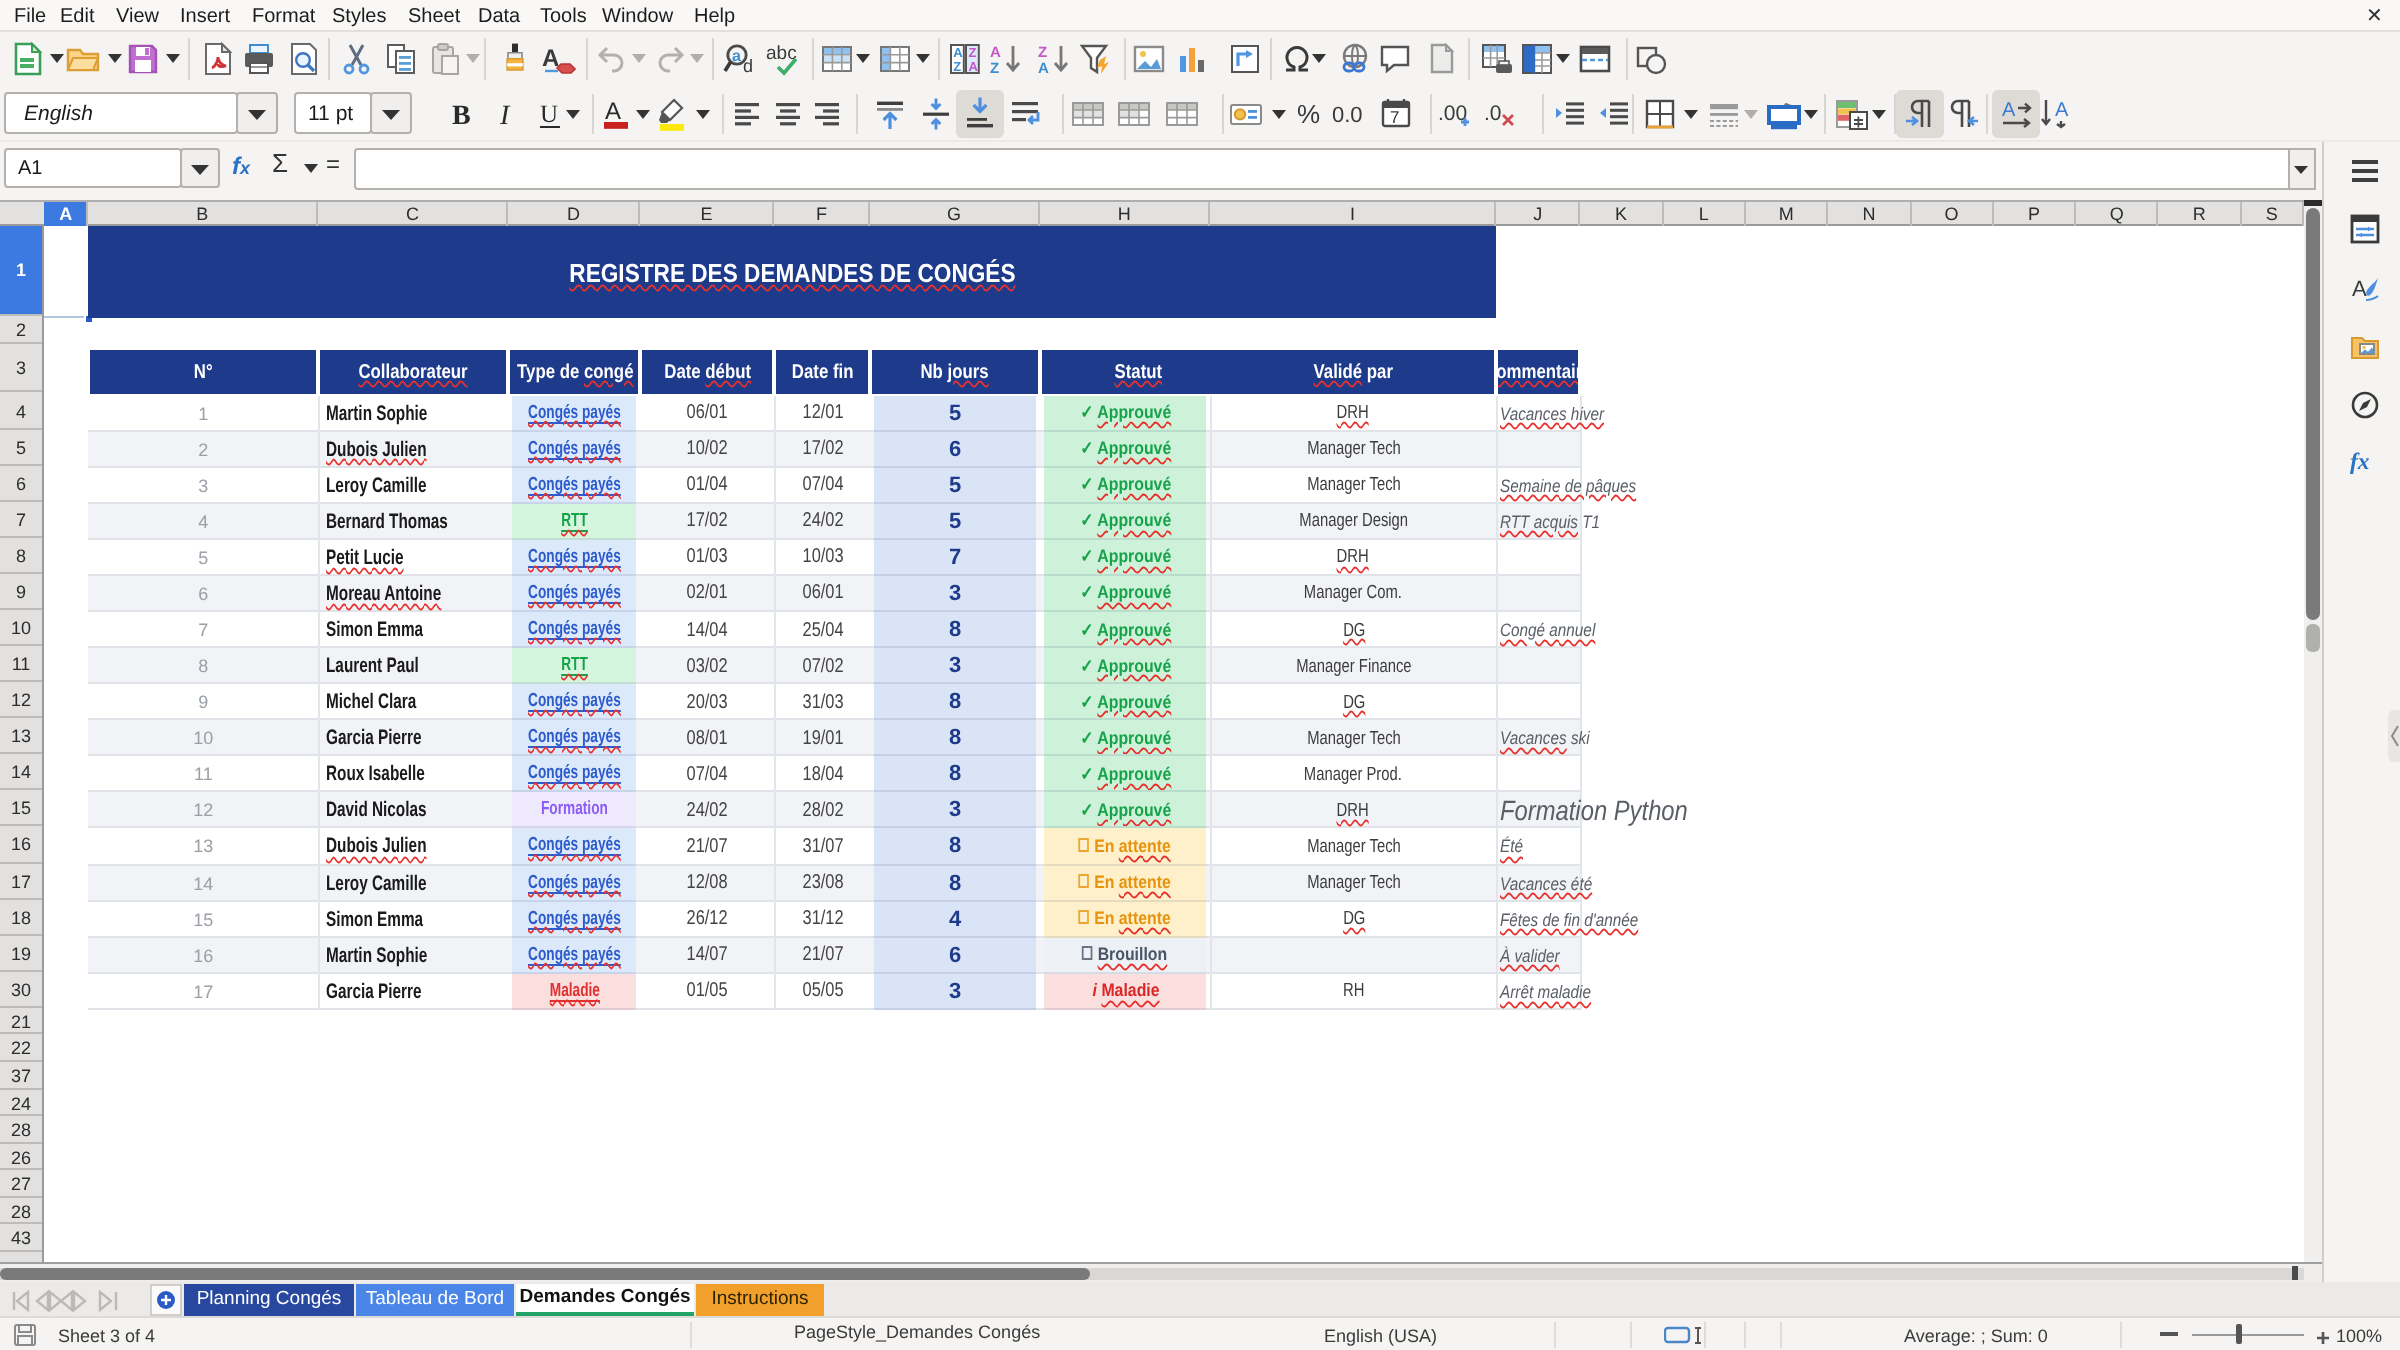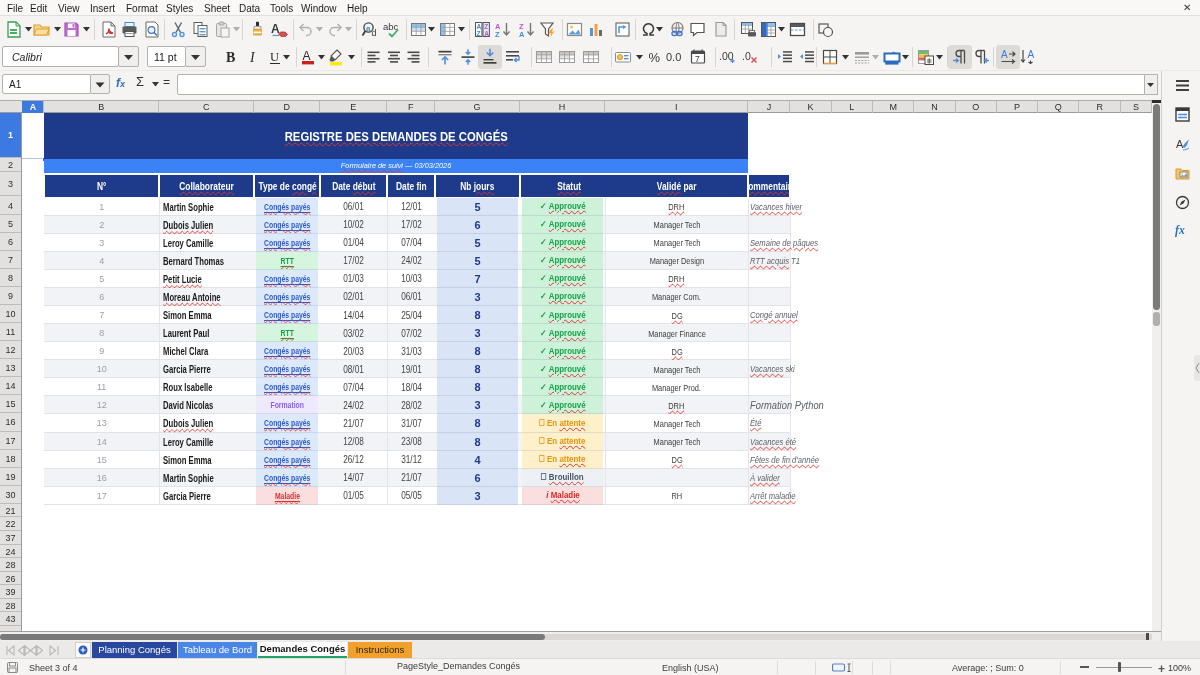--- a/index.html
+++ b/index.html
@@ -353,21 +353,21 @@
 <div class="sep2" style="left:428px"></div>
 <div class="sep2" style="left:531px"></div>
 <div class="sep2" style="left:611px"></div>
 <div class="sep2" style="left:715px"></div>
 <div class="sep2" style="left:771px"></div>
 <div class="sep2" style="left:816px"></div>
 <div class="sep2" style="left:912px"></div>
 <div class="sep2" style="left:947px"></div>
 <div class="sep2" style="left:993px"></div>
 <div class="inputbox" style="left:2px;top:3px;width:117px;height:21px;">
-      <span style="position:absolute;left:9px;top:4px;font-size:10.5px;font-style:italic;color:#1a1a1a">Calibri</span>
+      <span style="position:absolute;left:9px;top:4px;font-size:10.5px;font-style:italic;color:#1a1a1a">English</span>
     </div>
 <div class="inputbox" style="left:118px;top:3px;width:21px;height:21px;background:#f1efed">
       <svg width="19" height="19">
         <path d="M5 8l4.5 5L14 8z" fill="#333"></path>
       </svg>
     </div>
 <div class="inputbox" style="left:147px;top:3px;width:39px;height:21px;">
       <span style="position:absolute;left:6px;top:4px;font-size:10.5px;color:#1a1a1a">11 pt</span>
     </div>
 <div class="inputbox" style="left:185px;top:3px;width:21px;height:21px;background:#f1efed">
@@ -703,30 +703,27 @@
 <div class="rhc" style="top:319.53999999999985px;height:17.079999999999984px;line-height:17.079999999999984px">17</div>
 <div class="rhc" style="top:337.61999999999983px;height:17.079999999999984px;line-height:17.079999999999984px">18</div>
 <div class="rhc" style="top:355.6999999999998px;height:17.079999999999984px;line-height:17.079999999999984px">19</div>
 <div class="rhc" style="top:373.7799999999998px;height:17.079999999999984px;line-height:17.079999999999984px">30</div>
 <div class="rhc" style="top:391.8599999999998px;height:12.550000000000011px;line-height:12.550000000000011px">21</div>
 <div class="rhc" style="top:405.4099999999998px;height:12.550000000000011px;line-height:12.550000000000011px">22</div>
 <div class="rhc" style="top:418.9599999999998px;height:12.550000000000011px;line-height:12.550000000000011px">37</div>
 <div class="rhc" style="top:432.5099999999998px;height:12.550000000000011px;line-height:12.550000000000011px">24</div>
 <div class="rhc" style="top:446.05999999999983px;height:12.550000000000011px;line-height:12.550000000000011px">28</div>
 <div class="rhc" style="top:459.60999999999984px;height:12.550000000000011px;line-height:12.550000000000011px">26</div>
-<div class="rhc" style="top:473.15999999999985px;height:12.550000000000011px;line-height:12.550000000000011px">39</div>
+<div class="rhc" style="top:473.15999999999985px;height:12.550000000000011px;line-height:12.550000000000011px">27</div>
 <div class="rhc" style="top:486.70999999999987px;height:12.550000000000011px;line-height:12.550000000000011px">28</div>
 <div class="rhc" style="top:500.2599999999999px;height:12.549999999999955px;line-height:12.549999999999955px">43</div>
 <div class="cell" style="left:22.4px;top:0;width:22px;height:46.3px;background:#fff;border-bottom:1px solid #b0c4de"></div>
 <div class="cell" style="left:42px;top:44px;width:5px;height:5px;background:#2a5bc4;border:1px solid #fff"></div>
 <div class="cell cc" style="left:44.4px;top:0;width:704px;height:46.3px;background:#1e3a8a;color:#fff;font-weight:bold;font-size:13px">
       <span class="sx sq" style="transform:scaleX(.87)">REGISTRE DES DEMANDES DE CONGÉS</span>
-    </div>
-<div class="cell cc" style="left:44.4px;top:46.3px;width:704px;height:13.3px;background:#3b82f6;color:#fff;font-style:italic;font-size:8px">
-      <span class="sx" style="transform:scaleX(.92)"><span class="sq">Formulaire de suivi</span> — 03/03/2026</span>
     </div>
 <div class="cell cc" style="left:45.4px;top:61.7px;width:112.6px;height:22.799999999999997px;background:#1e3a8a;color:#fff;font-weight:bold;font-size:10px">
       <span class="sx " style="transform:scaleX(.84)">N°</span>
     </div>
 <div class="cell cc" style="left:160px;top:61.7px;width:93.4px;height:22.799999999999997px;background:#1e3a8a;color:#fff;font-weight:bold;font-size:10px">
       <span class="sx " style="transform:scaleX(.84)"><span class="sq">Collaborateur</span></span>
     </div>
 <div class="cell cc" style="left:255.4px;top:61.7px;width:63.599999999999994px;height:22.799999999999997px;background:#1e3a8a;color:#fff;font-weight:bold;font-size:10px">
       <span class="sx " style="transform:scaleX(.84)">Type de <span class="sq">congé</span></span>
     </div>
@@ -984,21 +981,21 @@
 <div class="cell cc" style="left:387.4px;top:283.38px;width:47.6px;height:18.08px;font-size:10px;color:#444">
       <span class="sx" style="transform:scaleX(.82)">28/02</span>
     </div>
 <div class="cell" style="left:437px;top:283.38px;width:81px;height:18.08px;background:#dae4f7;color:#1e3a8a;font-weight:bold;font-size:11px;text-align:center;line-height:18.08px;border-bottom:1px solid rgba(60,80,120,.13)">3</div>
 <div class="cell cc" style="left:522px;top:283.38px;width:81.2px;height:18.08px;background:#cdf2d9;color:#16a34a;font-size:9px;font-weight:bold;border-bottom:1px solid rgba(60,80,120,.13)">
       <span class="sx" style="transform:scaleX(.88)"><span style="font-size:9px">✓</span> <span class="sq">Approuvé</span></span>
     </div>
 <div class="cell cc" style="left:605.2px;top:283.38px;width:143.2px;height:18.08px;font-size:9.5px;color:#3c3c3c">
       <span class="sx" style="transform:scaleX(.78)"><span class="sq">DRH</span></span>
     </div>
-<div class="cell" style="left:750.4px;top:283.38px;width:160px;height:18.08px;font-size:11px;font-style:italic;color:#5a5f66;line-height:18.08px;overflow:visible;white-space:nowrap"><span class="sx" style="transform:scaleX(.85);transform-origin:0 50%">Formation Python</span></div>
+<div class="cell" style="left:750.4px;top:283.38px;width:160px;height:18.08px;font-size:14px;font-style:italic;color:#5a5f66;line-height:18.08px;overflow:visible;white-space:nowrap"><span class="sx" style="transform:scaleX(.85);transform-origin:0 50%">Formation Python</span></div>
 <div class="cell" style="left:44.4px;top:301.46px;width:114.6px;height:18.08px;font-size:9px;color:#9aa0a6;text-align:center;line-height:18.08px">13</div>
 <div class="cell" style="left:163px;top:301.46px;width:91px;height:18.08px;font-size:10.5px;font-weight:bold;color:#1a1a1a;line-height:18.08px"><span class="sx" style="transform:scaleX(.73);transform-origin:0 50%"><span class="sq">Dubois Julien</span></span></div>
 <div class="cell cc" style="left:256.4px;top:301.46px;width:61.6px;height:18.08px;background:#dce9fa;color:#2e5bcb;font-size:9.5px;font-weight:bold;border-bottom:1px solid rgba(60,80,120,.13)">
       <span class="sx" style="transform:scaleX(.72)"><span style="text-decoration:underline;text-decoration-thickness:1px;text-underline-offset:1.5px"><span class="sq">Congés payés</span></span></span>
     </div>
 <div class="cell cc" style="left:320px;top:301.46px;width:67.4px;height:18.08px;font-size:10px;color:#444">
       <span class="sx" style="transform:scaleX(.82)">21/07</span>
     </div>
 <div class="cell cc" style="left:387.4px;top:301.46px;width:47.6px;height:18.08px;font-size:10px;color:#444">
       <span class="sx" style="transform:scaleX(.82)">31/07</span>

